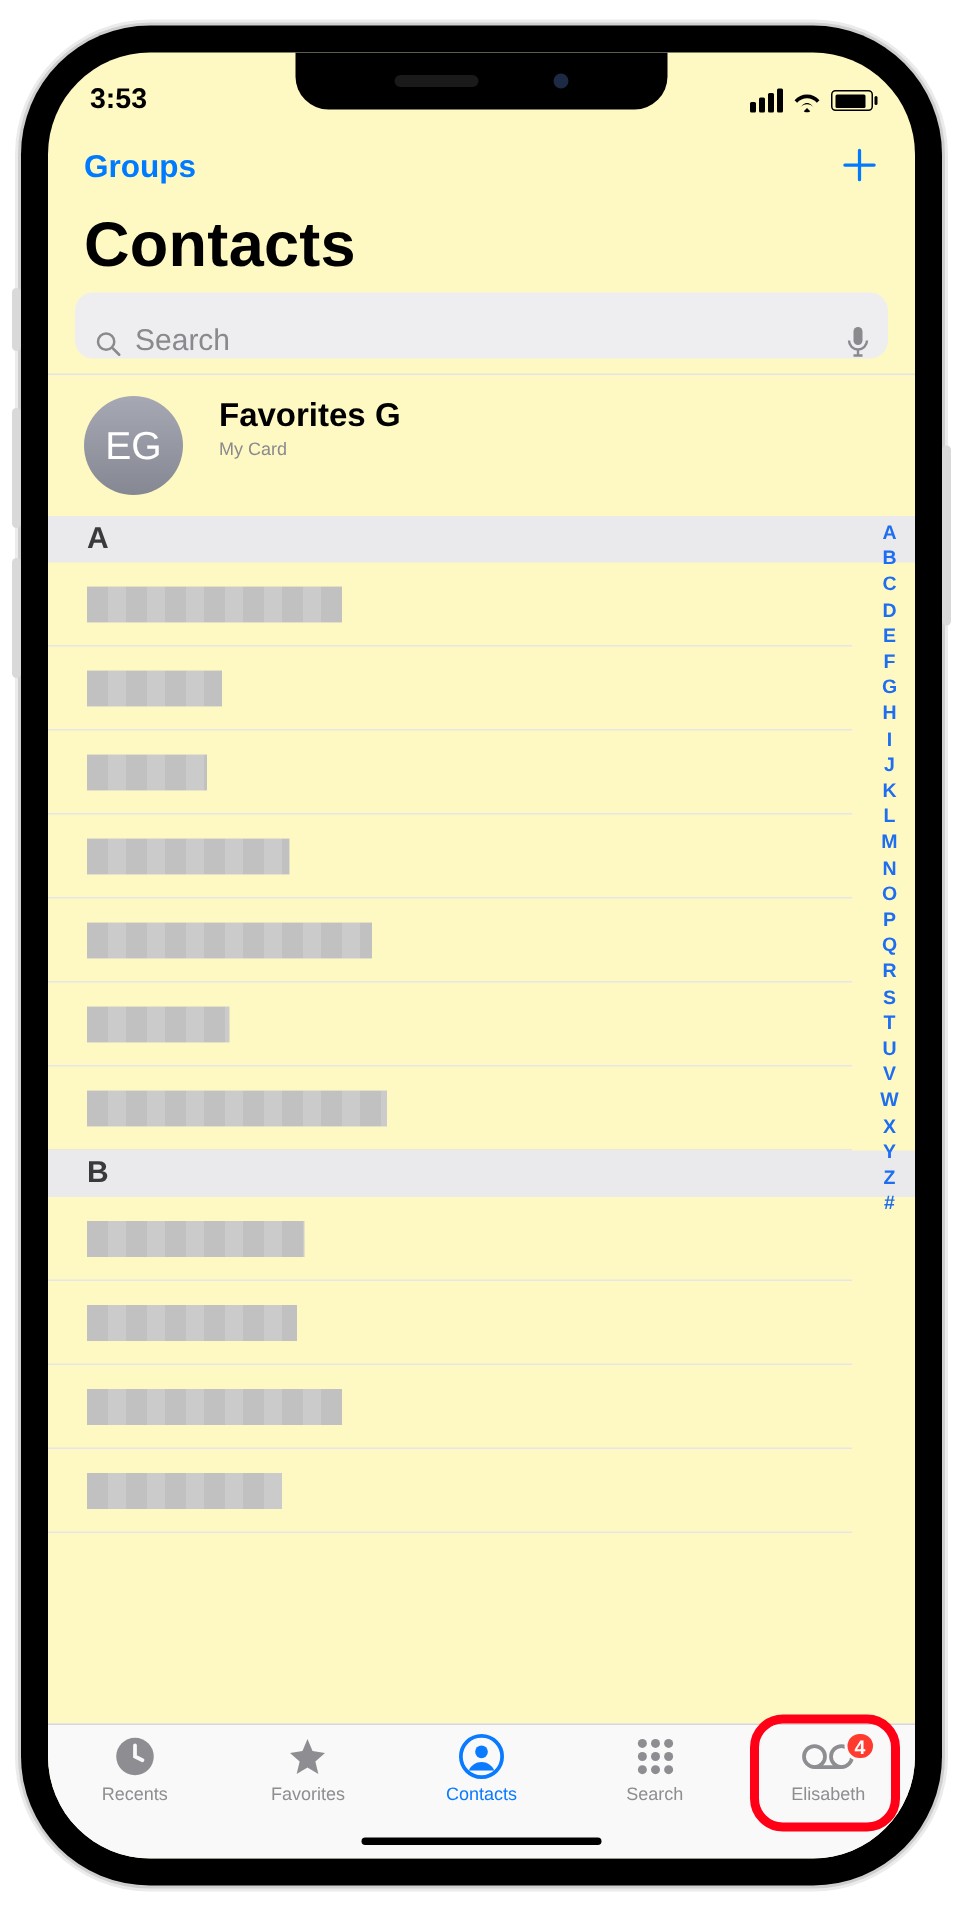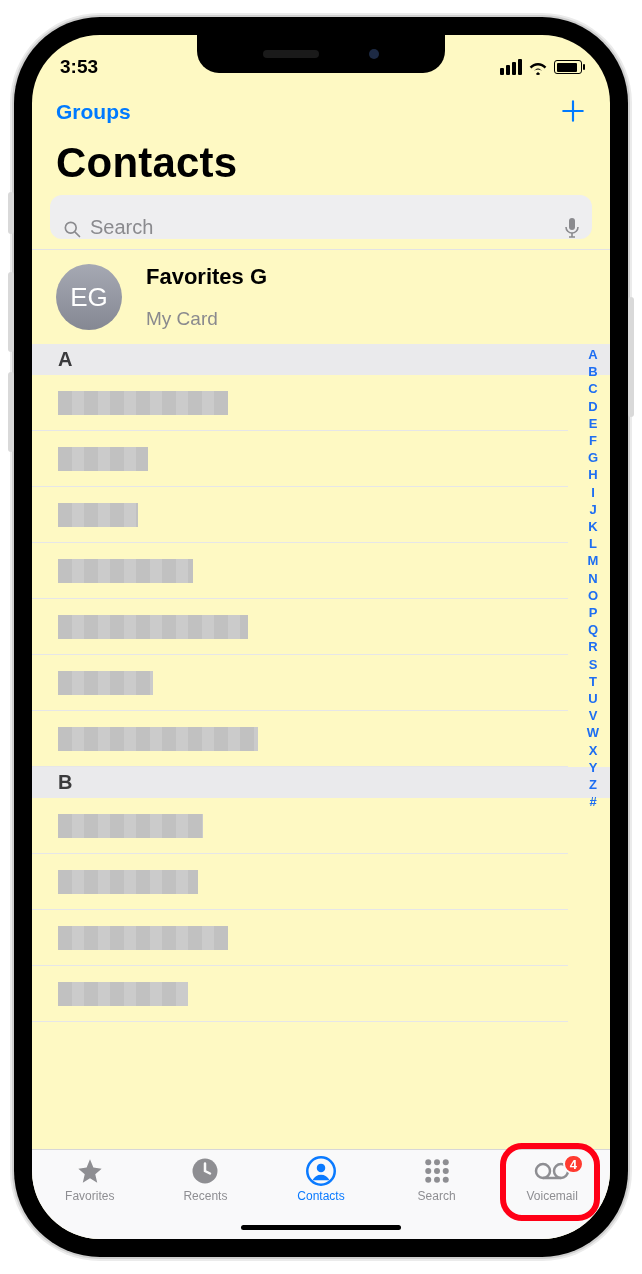--- a/index.html
+++ b/index.html
@@ -104,21 +104,21 @@
     display:flex;align-items:flex-start;gap:24px;
     padding:14px 24px 14px;
   }
   .avatar{
     width:66px;height:66px;border-radius:50%;
     background:linear-gradient(#a6a9b3,#858893);
     display:flex;align-items:center;justify-content:center;
     color:#fff;font-size:26px;font-weight:500;
   }
   .mycard-name{font-size:22px;font-weight:600;}
-  .mycard-sub{font-size:19px;color:#8a8a8e;margin-top:18px;}
+  .mycard-sub{font-size:12px;color:#8a8a8e;margin-top:2px;}
   
   .list{
     flex:1;
     position:relative;
     overflow:hidden;
   }
   .section-header{
     background:#eaeaec;
     color:#3a3a3c;
     font-size:20px;
@@ -327,34 +327,34 @@
           <span>X</span>
           <span>Y</span>
           <span>Z</span>
           <span>#</span>
         </div>
     </div>
 
     <div class="tabbar" id="tabbar">
       <div class="tab">
           <div class="icn">
-            <svg width="30" height="28" viewBox="0 0 24 24" fill="currentColor">
-              <path d="M12 2l2.9 6.9L22 10l-5.5 4.8L18.2 22 12 18.3 5.8 22l1.7-7.2L2 10l7.1-1.1z"></path>
-            </svg>
-          </div>
-          <div>Favorites</div>
-        </div>
-        <div class="tab">
-          <div class="icn">
             <svg width="30" height="30" viewBox="0 0 24 24">
               <circle cx="12" cy="12" r="10" fill="currentColor"></circle>
               <path d="M12 6v6l4 2" stroke="#f9f9fa" stroke-width="2" fill="none" stroke-linecap="round"></path>
             </svg>
           </div>
           <div>Recents</div>
+        </div>
+        <div class="tab">
+          <div class="icn">
+            <svg width="30" height="28" viewBox="0 0 24 24" fill="currentColor">
+              <path d="M12 2l2.9 6.9L22 10l-5.5 4.8L18.2 22 12 18.3 5.8 22l1.7-7.2L2 10l7.1-1.1z"></path>
+            </svg>
+          </div>
+          <div>Favorites</div>
         </div>
         <div class="tab active">
           <div class="icn">
             <svg width="30" height="30" viewBox="0 0 24 24" fill="none">
               <circle cx="12" cy="12" r="11" stroke="currentColor" stroke-width="2"></circle>
               <circle cx="12" cy="9.5" r="3.4" fill="currentColor"></circle>
               <path d="M5.2 19.4c1.3-2.9 3.9-4.5 6.8-4.5s5.5 1.6 6.8 4.5" fill="currentColor"></path>
             </svg>
           </div>
           <div>Contacts</div>
@@ -376,21 +376,21 @@
           <div>Search</div>
         </div>
         <div class="tab">
           <div class="icn">
             <svg width="36" height="22" viewBox="0 0 36 20" fill="none">
               <circle cx="9" cy="10" r="7" stroke="currentColor" stroke-width="2.5"></circle>
               <circle cx="27" cy="10" r="7" stroke="currentColor" stroke-width="2.5"></circle>
               <line x1="9" y1="17" x2="27" y2="17" stroke="currentColor" stroke-width="2.5"></line>
             </svg>
           </div>
-          <div>Voicemail</div>
+          <div>Elisabeth</div>
           <div class="badge">4</div>
         </div>
         <div class="home-ind"></div>
     </div>
 
     <div class="highlight"></div>
   </div>
 </div>
 
 </body></html>

